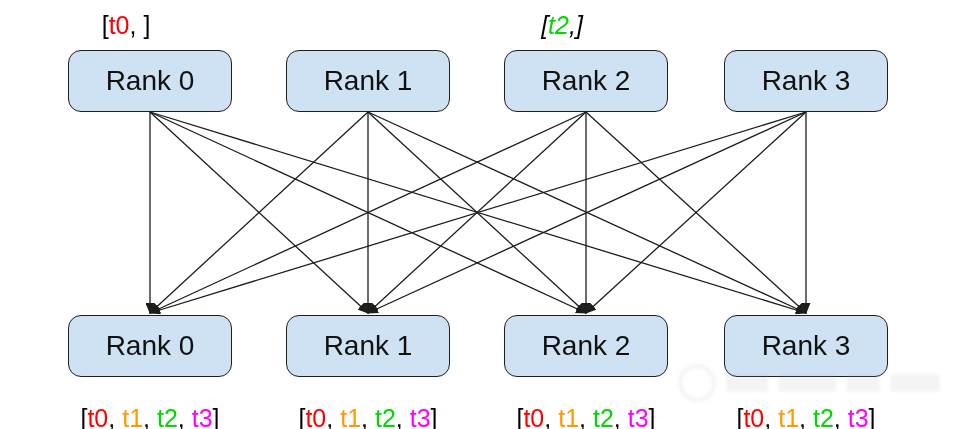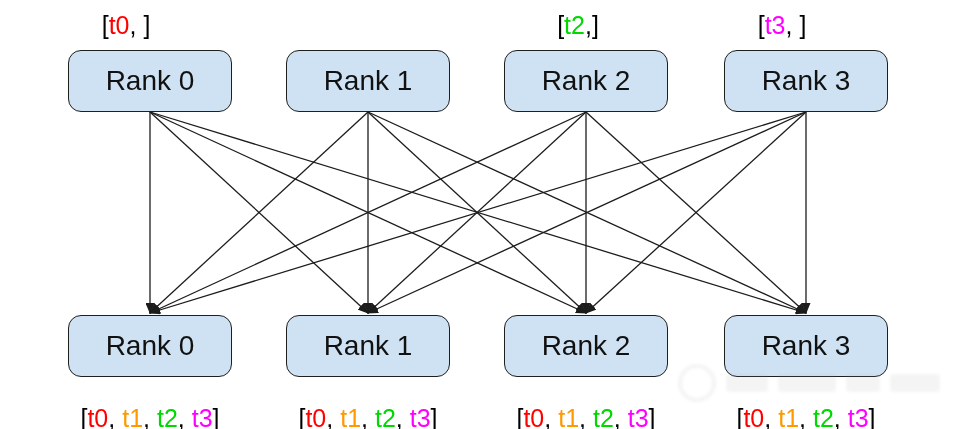--- a/index.html
+++ b/index.html
@@ -91,22 +91,21 @@
       <line x1="586" y1="112" x2="368" y2="313" marker-end="url(#arrow)"></line>
       <line x1="586" y1="112" x2="586" y2="313" marker-end="url(#arrow)"></line>
       <line x1="586" y1="112" x2="806" y2="313" marker-end="url(#arrow)"></line>
       <line x1="806" y1="112" x2="150" y2="313" marker-end="url(#arrow)"></line>
       <line x1="806" y1="112" x2="368" y2="313" marker-end="url(#arrow)"></line>
       <line x1="806" y1="112" x2="586" y2="313" marker-end="url(#arrow)"></line>
       <line x1="806" y1="112" x2="806" y2="313" marker-end="url(#arrow)"></line>
     </svg>
 
   <div class="tag top" style="left:20px;"><span style="color: rgb(0, 0, 0);">[</span><span style="color: rgb(255, 0, 0);">t0</span><span style="color: rgb(0, 0, 0);">, ]</span></div>
-  <div class="tag top" style="left:472px;"><span style="color: rgb(0, 0, 0);">[</span><span style="color: rgb(0, 217, 0);">t2</span><span style="color: rgb(0, 0, 0);">,]</span></div>
-  <div class="tag top" style="left:676px;"><span style="color: rgb(0, 0, 0);">[</span><span style="color: rgb(255, 0, 255);">t3</span><span style="color: rgb(0, 0, 0);">, ]</span></div>
+  <div class="tag top" style="left:456px;font-style:italic;"><span style="color: rgb(0, 0, 0);">[</span><span style="color: rgb(0, 217, 0);">t2</span><span style="color: rgb(0, 0, 0);">,]</span></div>
 
   <div class="rank-box top" style="left:68px;">
       <span>Rank 0</span>
     </div>
   <div class="rank-box top" style="left:286px;">
       <span>Rank 1</span>
     </div>
   <div class="rank-box top" style="left:504px;">
       <span>Rank 2</span>
     </div>

